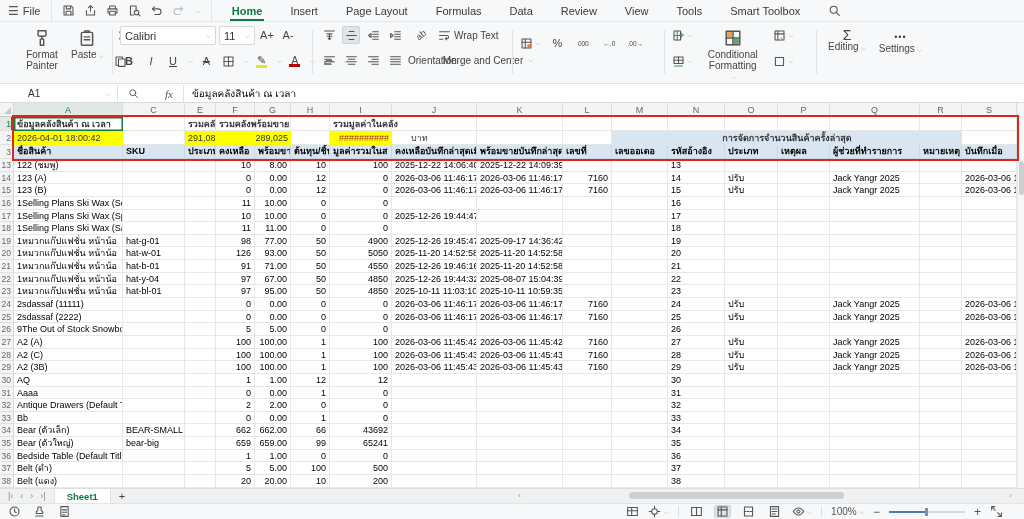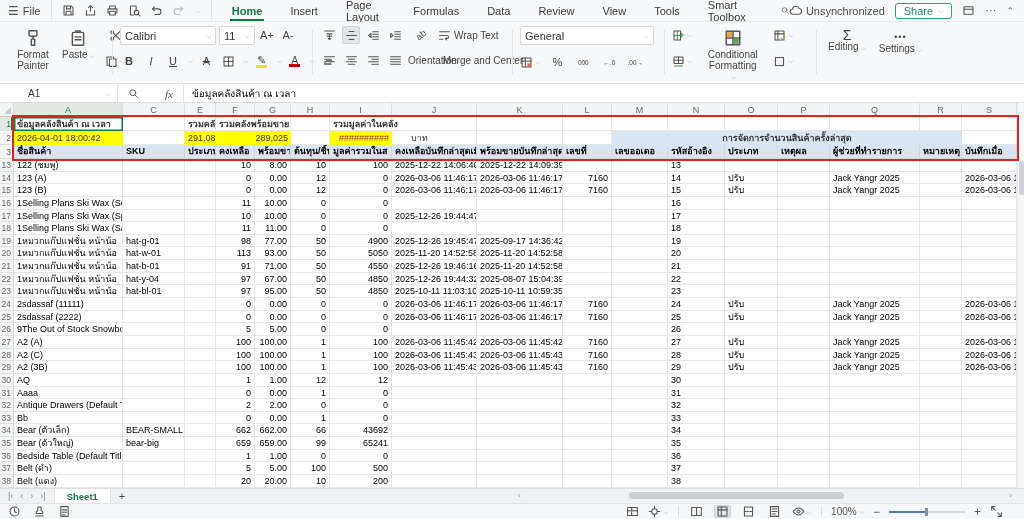--- a/index.html
+++ b/index.html
@@ -282,42 +282,25 @@
       <div class="tab">Formulas</div>
       <div class="tab">Data</div>
       <div class="tab">Review</div>
       <div class="tab">View</div>
       <div class="tab">Tools</div>
       <div class="tab">Smart Toolbox</div>
       <svg class="ic" style="margin-left: 12px;">
         <use href="#s-search"></use>
       </svg>
     </div>
-  <div class="topright">
-    <span class="sync">
-      <svg class="ic">
-          <use href="#s-cloud"></use>
-        </svg>
-      <span>Unsynchronized</span>
-    </span>
-    <span class="sharebtn">
-      <span>Share</span>
-      <span class="chev" style="color:#1d8f66">⌵</span>
-    </span>
-    <svg class="ic">
-        <use href="#s-window"></use>
-      </svg>
-    <span style="font-size:11px;color:#555">⋯</span>
-    <span style="font-size:9px;color:#555">⌃</span>
-  </div>
 </div>
 
 <div id="ribbon">
 
-  <div class="rgroup" style="left:10px">
+  <div class="rgroup" style="left:19px">
     <span class="bigbtn" style="width:46px">
       <svg class="ic">
           <use href="#s-brush"></use>
         </svg>
       <span>Format Painter</span>
     </span>
     <span class="bigbtn" style="width:36px">
       <svg class="ic">
           <use href="#s-clip"></use>
         </svg>
@@ -434,24 +417,20 @@
             <use href="#s-merge"></use>
           </svg>
         <span>Merge and Center</span>
           <span class="chev">⌵</span>
         </span>
     </div>
   </div>
   <div class="rsep" style="left:512px"></div>
 
   <div class="rgroup" style="left:520px;width:140px">
-    <span class="combo" style="width:134px">
-        <span>General</span>
-        <span class="chev">⌵</span>
-      </span>
     <div style="display:flex;gap:8px;align-items:center;margin-top:8px">
       <span class="smbtn">
           <svg class="ic">
             <use href="#s-numfmt"></use>
           </svg>
           <span class="chev">⌵</span>
         </span>
       <span class="smbtn">%</span>
       <span class="smbtn tiny">000</span>
       <span class="smbtn tiny">←.0</span>
@@ -774,21 +753,21 @@
         <div class="cell"></div>
         <div class="cell"></div>
         <div class="cell"></div>
         <div class="cell"></div>
         <div class="cell"></div>
       </div>
       <div class="grow" style="grid-template-columns: 109px 62px 31px 39px 36px 39px 62px 85px 86px 49px 56px 57px 53px 52px 90px 42px 55px; height: 12.6538px; line-height: 12.1538px;">
         <div class="cell">1หมวกแก๊ปแฟชั่น หน้าน้อ</div>
         <div class="cell">hat-w-01</div>
         <div class="cell r"></div>
-        <div class="cell r">113</div>
+        <div class="cell r">126</div>
         <div class="cell r">93.00</div>
         <div class="cell r">50</div>
         <div class="cell r">5050</div>
         <div class="cell">2025-11-20 14:52:58</div>
         <div class="cell">2025-11-20 14:52:58</div>
         <div class="cell r"></div>
         <div class="cell"></div>
         <div class="cell">20</div>
         <div class="cell"></div>
         <div class="cell"></div>

